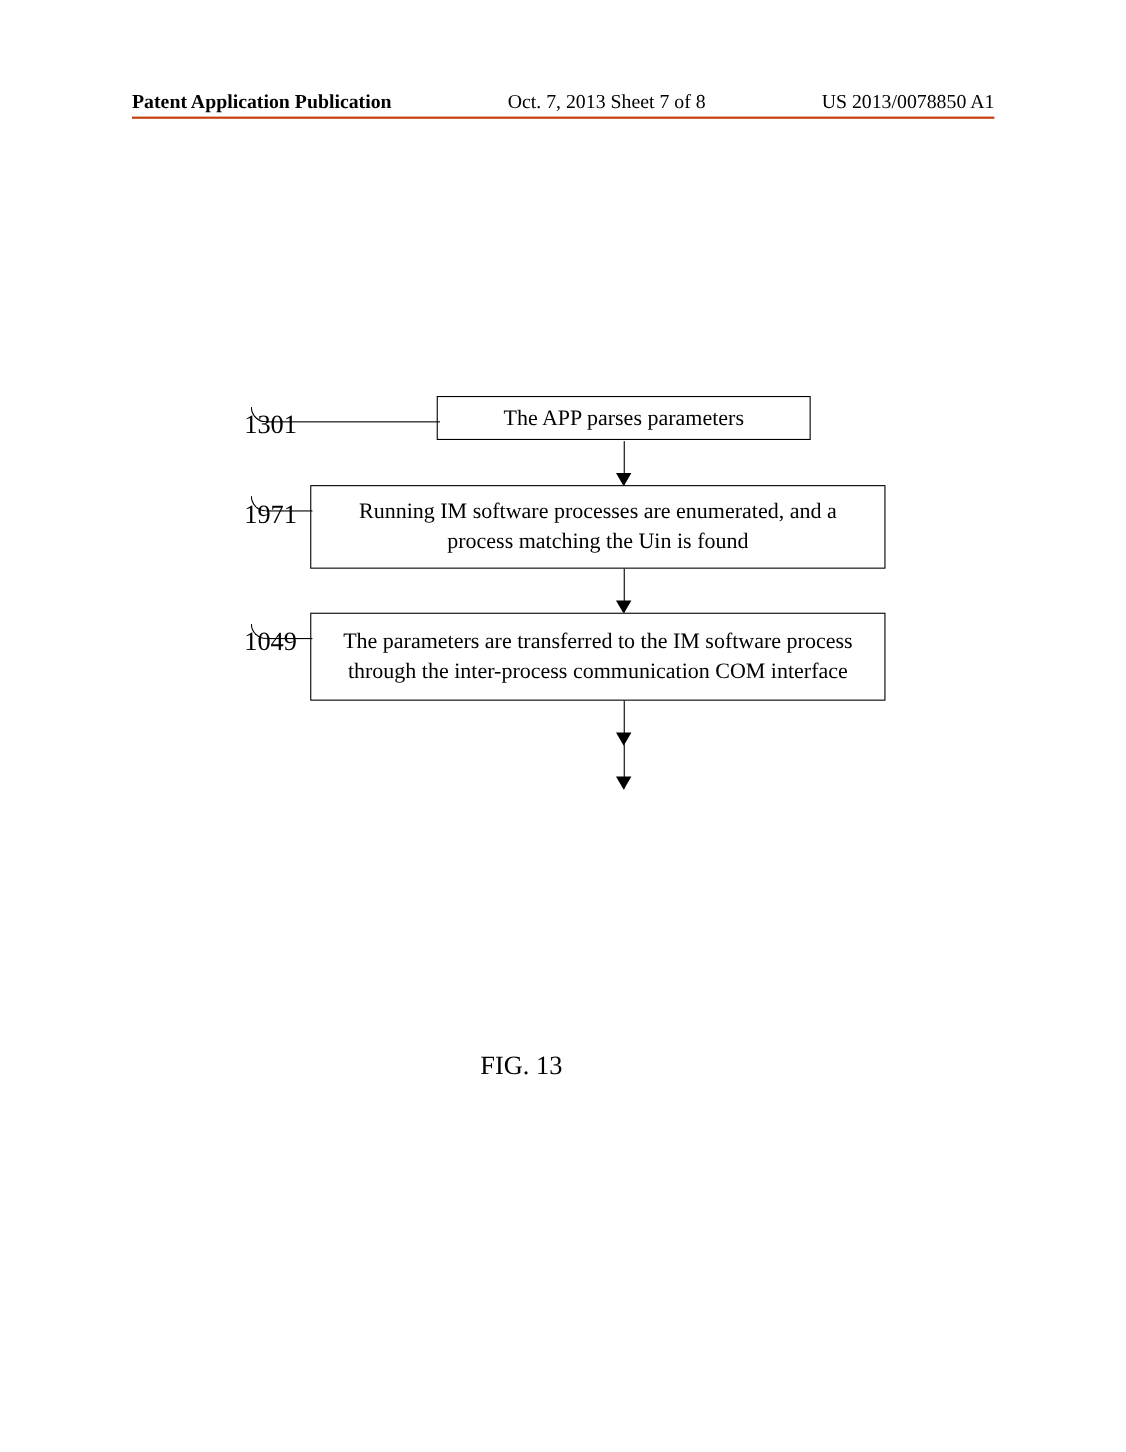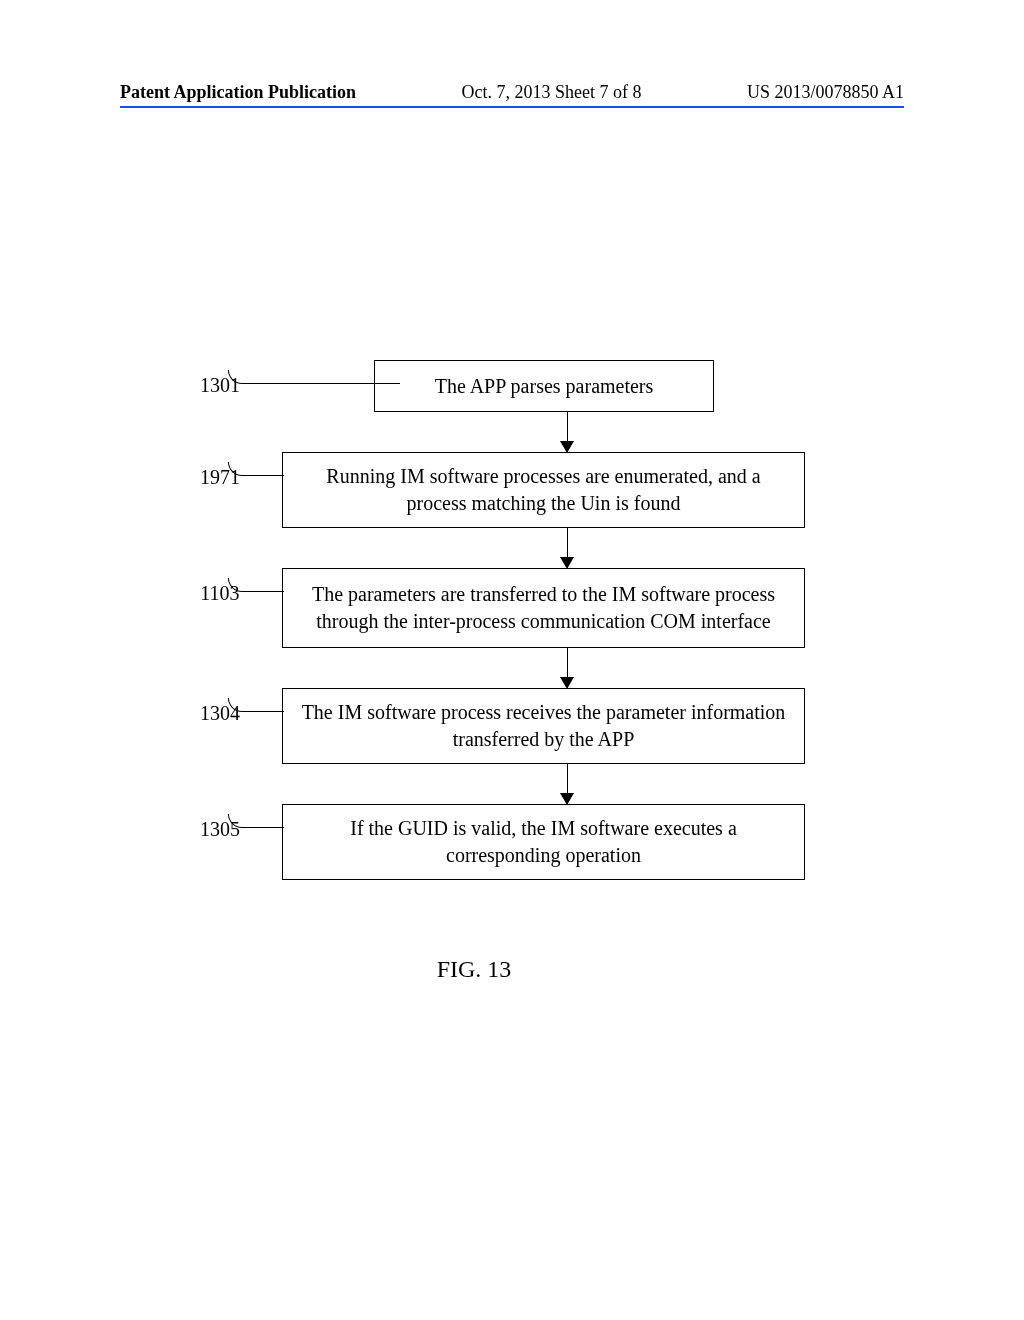--- a/index.html
+++ b/index.html
@@ -17,21 +17,21 @@
     .header {
       position: absolute;
       top: 82px;
       left: 120px;
       right: 120px;
       display: flex;
       justify-content: space-between;
       align-items: baseline;
       font-size: 18px;
       color: #000;
-      border-bottom: 2px solid #1d4ed8;
+      border-bottom: 2px solid #c2410c;
       padding-bottom: 3px;
     }
     .header-left {
       font-weight: bold;
     }
     .header-center {
     }
     .header-right {
     }
     .diagram {
@@ -40,22 +40,22 @@
       left: 170px;
       width: 710px;
     }
     .row {
       display: flex;
       align-items: flex-start;
       position: relative;
     }
     .label-col {
       width: 100px;
-      text-align: center;
-      font-size: 20px;
+      text-align: right;
+      font-size: 24px;
       padding-top: 14px;
       position: relative;
     }
     .leader {
       position: absolute;
       border-top: 1.5px solid #000;
       height: 0;
     }
     .leader-curve {
       position: absolute;
@@ -74,22 +74,22 @@
       text-align: center;
       font-size: 20px;
       padding: 10px 14px;
       display: flex;
       align-items: center;
       justify-content: center;
       line-height: 1.35;
     }
     .box1 {
       width: 340px;
-      height: 52px;
-      margin-left: 92px;
+      height: 40px;
+      margin-left: 115px;
     }
     .box-wide {
       width: 523px;
       min-height: 56px;
     }
     .arrow-gap {
       height: 40px;
       position: relative;
       width: 100%;
     }
@@ -162,57 +162,37 @@
       <div class="box box-wide">Running IM software processes are enumerated, and a process matching the Uin is found</div>
     </div>
   </div>
 
   <div class="arrow-gap" style="margin-left:112px; width:570px;">
     <div class="arrow-line"></div>
     <div class="arrow-head"></div>
   </div>
 
   <div class="row">
-    <div class="label-col">1103</div>
+    <div class="label-col">1049</div>
     <div class="leader-wrap" style="left:58px; top:10px;">
       <div class="leader-curve" style="left:0; top:0;"></div>
       <div class="leader" style="left:14px; top:13px; width:42px;"></div>
     </div>
     <div class="box-col">
       <div class="box box-wide" style="min-height:80px;">The parameters are transferred to the IM software process through the inter-process communication COM interface</div>
     </div>
   </div>
 
   <div class="arrow-gap" style="margin-left:112px; width:570px;">
     <div class="arrow-line"></div>
     <div class="arrow-head"></div>
   </div>
 
-  <div class="row">
-    <div class="label-col">1304</div>
-    <div class="leader-wrap" style="left:58px; top:10px;">
-      <div class="leader-curve" style="left:0; top:0;"></div>
-      <div class="leader" style="left:14px; top:13px; width:42px;"></div>
-    </div>
-    <div class="box-col">
-      <div class="box box-wide">The IM software process receives the parameter information transferred by the APP</div>
-    </div>
-  </div>
 
   <div class="arrow-gap" style="margin-left:112px; width:570px;">
     <div class="arrow-line"></div>
     <div class="arrow-head"></div>
   </div>
 
-  <div class="row">
-    <div class="label-col">1305</div>
-    <div class="leader-wrap" style="left:58px; top:10px;">
-      <div class="leader-curve" style="left:0; top:0;"></div>
-      <div class="leader" style="left:14px; top:13px; width:42px;"></div>
-    </div>
-    <div class="box-col">
-      <div class="box box-wide">If the GUID is valid, the IM software executes a corresponding operation</div>
-    </div>
-  </div>
 
 </div>
 
 <div class="fig-caption">FIG. 13</div>
 
 </body></html>

